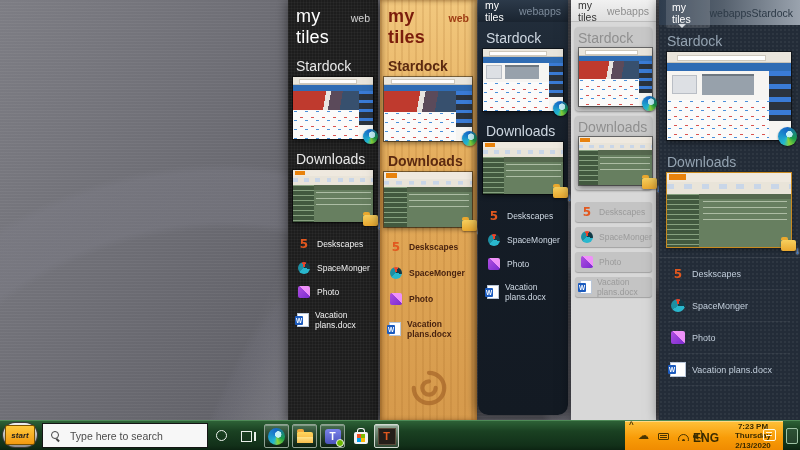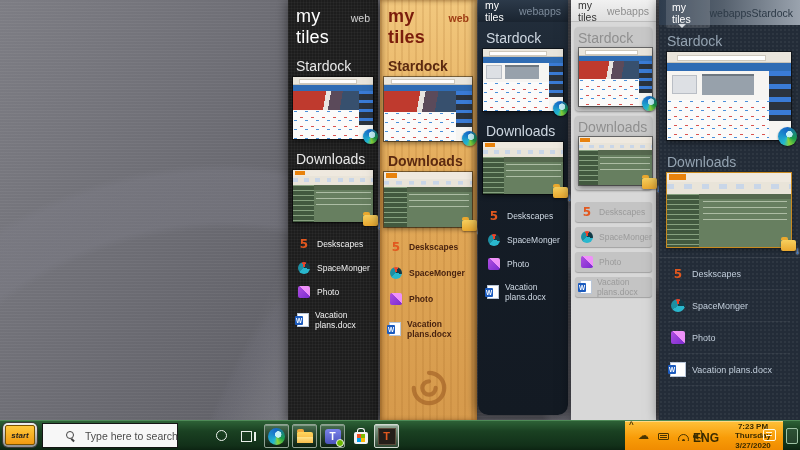--- a/index.html
+++ b/index.html
@@ -102,26 +102,26 @@
   .ico-photo{border-radius:2px;background-image:linear-gradient(45deg, transparent 55%, rgba(255,160,255,.85) 55%),linear-gradient(135deg,#b14fe0,#7a2bd0);}
   .ico-word{width:10px;height:12px;background:#fff;box-shadow:0 0 0 1px #b9c6d8;}
   .ico-word::before{content:"W";position:absolute;left:-3px;top:2px;width:8px;height:9px;background:#1b5bbf;color:#fff;
      font-size:6.5px;font-weight:bold;display:flex;align-items:center;justify-content:center;border-radius:1px;}
   .p5 .ico{width:14px;height:13px;}
   
   .swirl{position:absolute;left:50%;bottom:14px;transform:translateX(-50%);opacity:.75;}
   
   #taskbar{position:absolute;left:0;top:420px;width:800px;height:30px;
      background:linear-gradient(180deg,#2d6136,#1a4122 35%,#123019 85%,#0c2412);border-top:1px solid #4e8a57;}
-  .start{position:absolute;left:3px;top:2px;width:34px;height:24px;border-radius:5px;padding:2px;
+  .start{position:absolute;left:3px;top:2px;width:34px;height:24px;border-radius:12px;padding:2px;
      background:linear-gradient(#f0f0f0,#8f8f8f);box-shadow:0 0 0 1px #3a3a3a;}
   .start-in{width:100%;height:100%;border:1px solid #7a5200;border-radius:2px;display:flex;align-items:center;justify-content:center;
      background:linear-gradient(#ffc93c,#f29a11);font-size:8px;font-style:italic;font-weight:bold;color:#1d1d1d;}
-  .search{position:absolute;left:42px;top:2px;width:136px;height:25px;background:#f7f7f7;border:1px solid #151515;
-     display:flex;align-items:center;padding-left:23px;gap:7px;}
+  .search{position:absolute;left:42px;top:2px;width:166px;height:25px;background:#f7f7f7;border:1px solid #151515;
+     display:flex;align-items:center;padding-left:8px;gap:7px;}
   .search input{border:none;outline:none;background:transparent;font-size:10.5px;width:125px;color:#333;}
   .search input::placeholder{color:#4c4c4c;}
   .mag{position:relative;width:10px;height:10px;flex:0 0 auto;}
   .mag::before{content:"";position:absolute;left:0;top:0;width:6px;height:6px;border:1.4px solid #444;border-radius:50%;}
   .mag::after{content:"";position:absolute;left:6px;top:7px;width:4px;height:1.6px;background:#444;transform:rotate(45deg);transform-origin:0 0;}
   .cortana{position:absolute;left:216px;top:9px;width:11px;height:11px;border:1.6px solid #eef4ef;border-radius:50%;}
   .taskview{position:absolute;left:241px;top:10px;width:15px;height:11px;}
   .taskview::before{content:"";position:absolute;left:0;top:0;width:9px;height:9px;border:1.5px solid #e8efe9;}
   .taskview::after{content:"";position:absolute;right:0;top:1px;width:2px;height:9px;background:#e8efe9;}
   .tb-btn{position:absolute;top:3px;width:25px;height:24px;display:flex;align-items:center;justify-content:center;
@@ -423,19 +423,19 @@
     <div class="tray">
       <span class="chev">^</span>
       <span class="cloud">☁</span>
       <span class="kbd"></span>
       <span class="wifi"></span>
       <span class="vol"></span>
       <span class="lang">ENG</span>
       <div class="clock">
         <div>7:23 PM</div>
         <div>Thursday</div>
-        <div>3/27/2020</div>
+        <div>2/13/2020</div>
       </div>
       <span class="actionc"></span>
     </div>
     <span class="showdesk"></span>
   </div>
 </div>
 
 </body></html>

